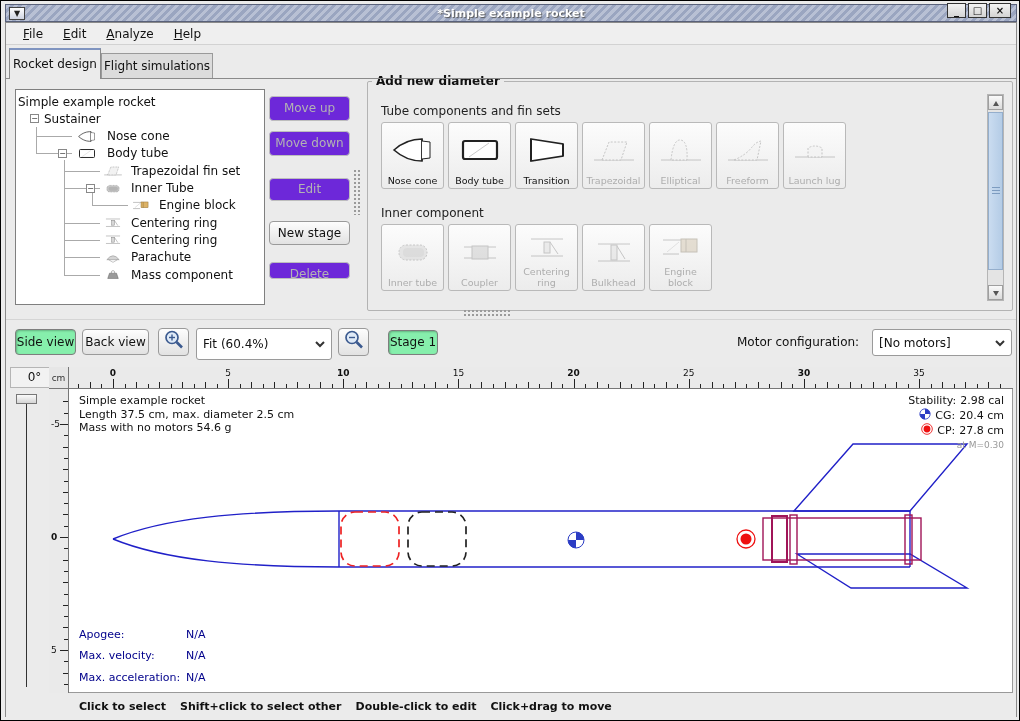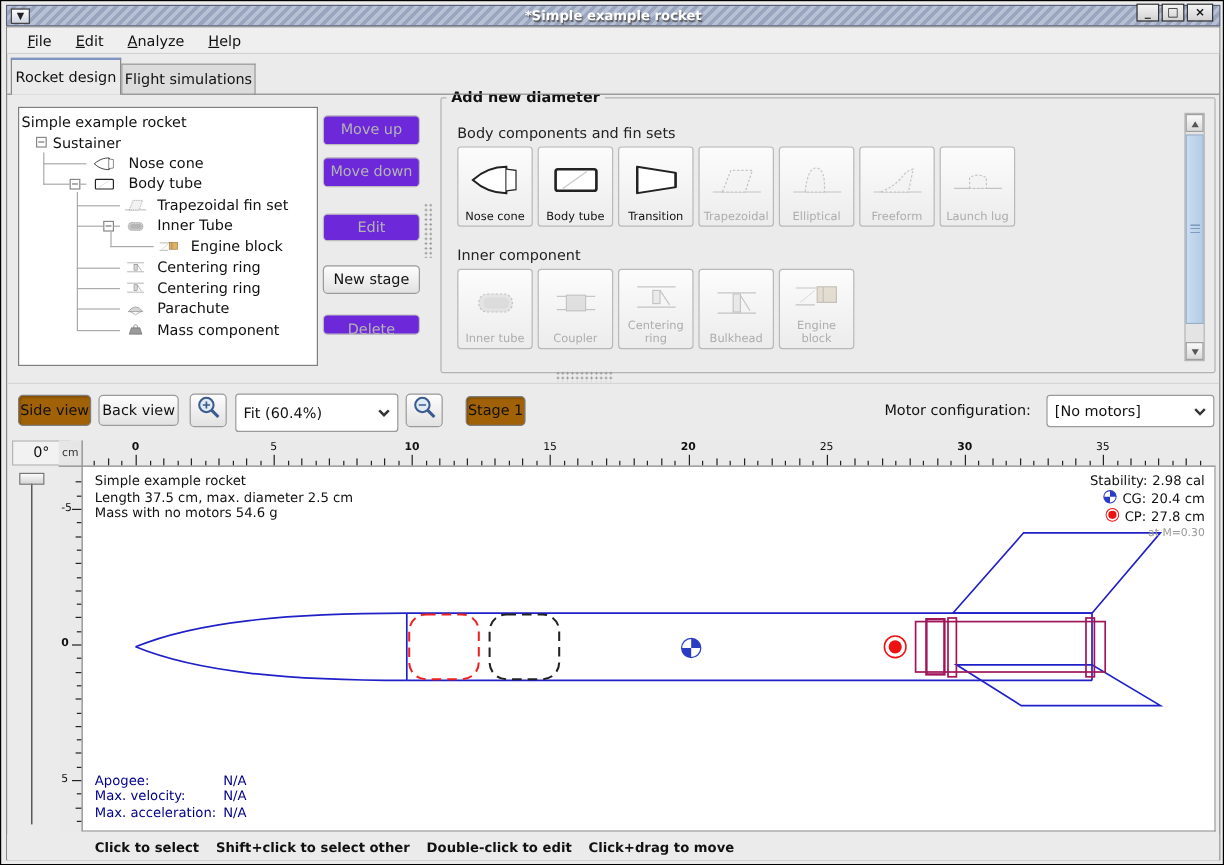--- a/index.html
+++ b/index.html
@@ -34,21 +34,21 @@
   .expander{position:absolute;width:9px;height:9px;border:1px solid #888;background:#fff;color:#333;font-size:8px;line-height:7px;text-align:center;}
   .tdash{position:absolute;height:1px;background:#aaa;}
   .tspine{position:absolute;width:1px;background:#aaa;}
   .ticon{display:inline-block;}
   .ticon svg{display:block;}
 
   
   .btn{position:absolute;border:1px solid #9a9a9a;border-radius:4px;background:linear-gradient(#fdfdfd,#e2e2e2);
     font-size:12px;color:#111;text-align:center;}
   .btn.disabled{color:#b3b3b3;background:#6d28d9;border-color:#bdbdbd;}
-  .btn.pressed{background:#a16207;border-color:#7e7e7e;box-shadow:inset 1px 1px 2px rgba(0,0,0,.25);}
+  .btn.pressed{background:#86efac;border-color:#7e7e7e;box-shadow:inset 1px 1px 2px rgba(0,0,0,.25);}
 
   .vdots{position:absolute;left:352px;top:168px;width:7px;height:46px;
     background-image:radial-gradient(#9a9a9a 1px,transparent 1px);background-size:4px 4px;}
   .hdots{position:absolute;left:462px;top:308px;width:48px;height:9px;
     background-image:radial-gradient(#9a9a9a 1px,transparent 1px);background-size:4px 4px;}
   .split-line{position:absolute;left:5px;top:318px;width:1010px;height:1px;background:#d5d5d5;}
 
   
   .group{position:absolute;left:366px;top:80px;width:646px;height:230px;border:1px solid #b3b3b3;border-radius:2px;}
   .group-title{position:absolute;left:4px;top:-8px;background:#ebebeb;padding:0 4px;font-size:12px;font-weight:bold;color:#111;}
@@ -88,21 +88,21 @@
   .hlab{position:absolute;top:1px;font-size:9px;color:#111;transform:translateX(-50%);}
   .vlab{position:absolute;left:2px;font-size:9px;color:#111;transform:translateY(-55%);}
   .blab{font-weight:bold;}
 
   .canvas{position:absolute;left:68px;top:388px;width:944px;height:304px;background:#fff;border-right:1px solid #999;border-bottom:1px solid #999;}
   .fig-info{position:absolute;left:10px;top:5px;font-size:11px;line-height:13.5px;color:#111;}
   .fig-right{position:absolute;right:8px;top:5px;font-size:11px;line-height:13.5px;color:#111;text-align:center;}
   .fig-right .row{display:flex;justify-content:flex-end;align-items:center;gap:4px;}
   .fig-mach{font-size:9px;color:#999;}
   .fig-flight{position:absolute;left:10px;bottom:8px;font-size:11px;line-height:13.5px;color:#00008b;}
-  .fig-flight .frow{display:flex;}
+  .fig-flight .frow{display:flex;margin-top:8px;}
   .fig-flight .fl{width:107px;}
 
   
   .statusbar{position:absolute;left:5px;top:694px;width:1010px;height:22px;background:#ebebeb;display:flex;align-items:center;
     padding-left:73px;gap:14px;}
   .statusbar span{font-size:11px;font-weight:bold;color:#111;}
 </style>
 </head>
 <body>
 
@@ -258,21 +258,21 @@
       <div class="btn disabled" style="left: 268px; top: 177px; width: 81px; height: 23px; line-height: 21px;">Edit</div>
       <div class="btn" style="left: 268px; top: 220px; width: 81px; height: 24px; line-height: 22px;">New stage</div>
       <div class="btn disabled" style="left: 268px; top: 261px; width: 81px; height: 17px; line-height: 23px;">Delete</div>
     </div>
   <div class="vdots"></div>
 
   <div class="group">
     <div class="group-title">Add new diameter</div>
   </div>
   <div id="components">
-      <div class="sec-label" style="left: 380px; top: 103px;">Body components and fin sets</div>
+      <div class="sec-label" style="left: 380px; top: 103px;">Tube components and fin sets</div>
       <div class="comp-btn" style="left: 380px; top: 121px;">
         <div class="cicon">
           <svg width="44" height="34" viewBox="0 0 44 34">
             <path d="M3 17 C13 8 22 6 31 6 L31 28 C22 28 13 26 3 17 Z" fill="#fff" stroke="#222" stroke-width="1.6"></path>
             <line x1="31" y1="6" x2="31" y2="28" stroke="#222"></line>
             <path d="M31 8 L39 9 L39 25 L31 26" fill="#fff" stroke="#222"></path>
           </svg>
         </div>
         <div class="clabel">Nose cone</div>
       </div>

